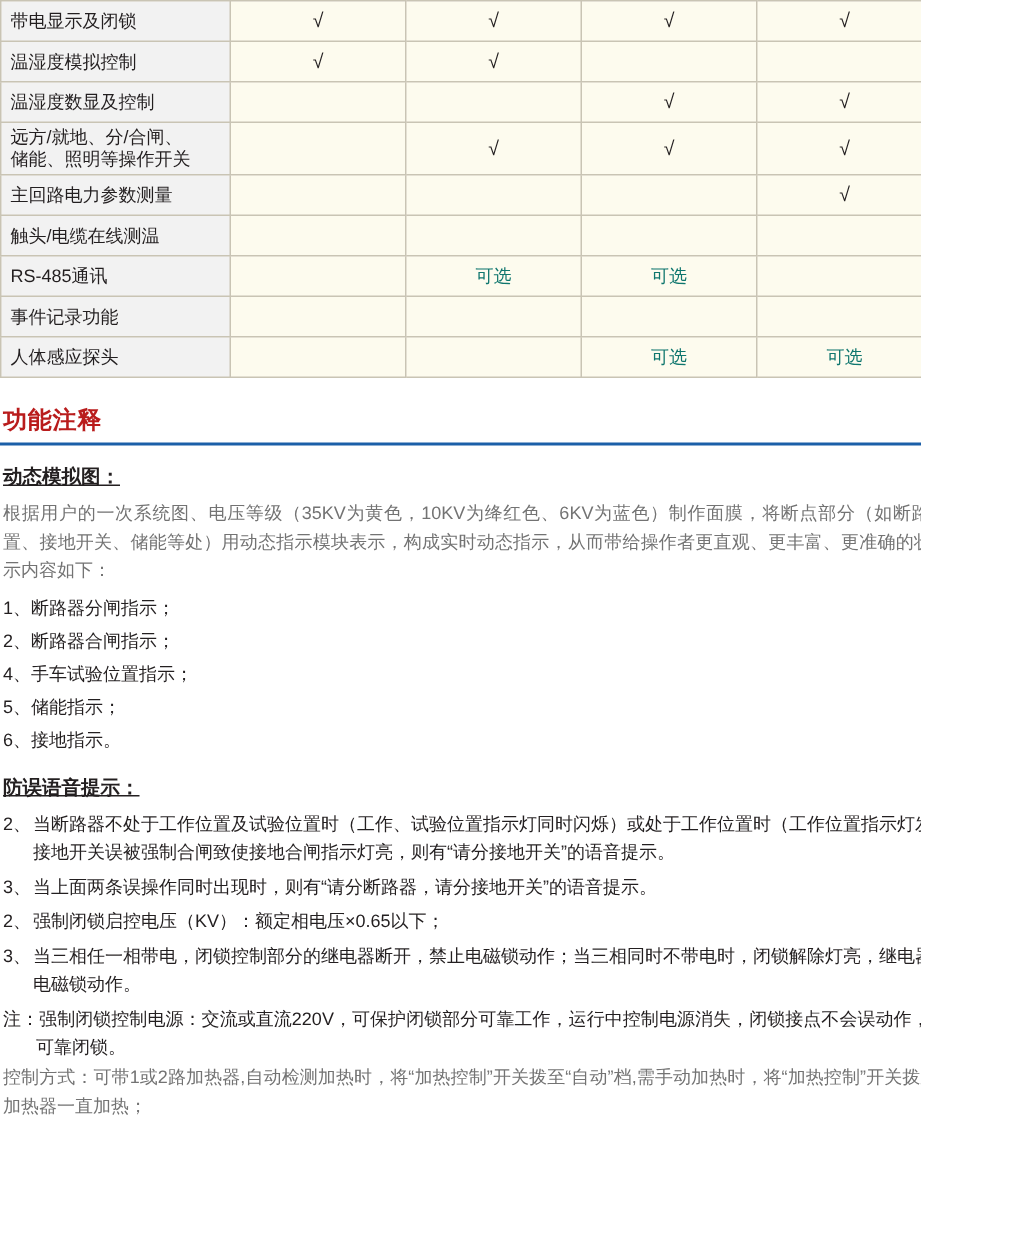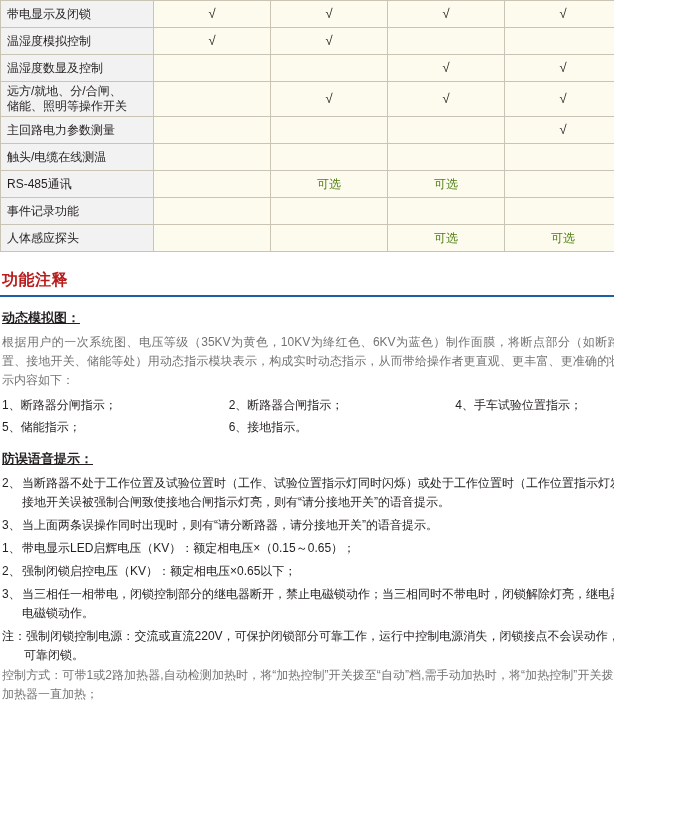--- a/index.html
+++ b/index.html
@@ -49,21 +49,21 @@
     width: 108px;
     font-size: 12px;
   }
   .chk {
     font-size: 13px;
     line-height: 1;
     color: #231f20;
   }
   .opt {
     font-size: 12px;
-    color: #4d7c0f;
+    color: #0f766e;
   }
 
   
   .section-title {
     color: #b91c1c;
     font-size: 16px;
     font-weight: bold;
     margin: 18px 0 4px 2px;
     letter-spacing: 0.5px;
   }
@@ -86,20 +86,21 @@
     color: #737373;
     margin: 1px 0 2px 2px;
     text-align: justify;
     width: 680px;
   }
   .indicator-grid {
     display: flex;
     flex-wrap: wrap;
     margin: 4px 0 0 2px;
     width: 680px;
+    flex-direction: column;
   }
   .indicator-grid .ind {
     width: 33.33%;
     font-size: 12px;
     line-height: 22px;
     color: #231f20;
     box-sizing: border-box;
   }
   ol.numlist {
     margin: 2px 0 0 0;
@@ -227,21 +228,20 @@
     <div class="ind">6、接地指示。</div>
   </div>
 
   <div class="sub-title">防误语音提示：</div>
   <ol class="numlist">
     <li><span class="num">2、</span><span>当断路器不处于工作位置及试验位置时（工作、试验位置指示灯同时闪烁）或处于工作位置时（工作位置指示灯发光），如果接地开关误被强制合闸致使接地合闸指示灯亮，则有“请分接地开关”的语音提示。</span></li>
     <li><span class="num">3、</span><span>当上面两条误操作同时出现时，则有“请分断路器，请分接地开关”的语音提示。</span></li>
   </ol>
 
   <ol class="numlist">
-    <li><span class="num">1、</span><span>带电显示LED启辉电压（KV）：额定相电压×（0.15～0.65）；</span></li>
     <li><span class="num">2、</span><span>强制闭锁启控电压（KV）：额定相电压×0.65以下；</span></li>
     <li><span class="num">3、</span><span>当三相任一相带电，闭锁控制部分的继电器断开，禁止电磁锁动作；当三相同时不带电时，闭锁解除灯亮，继电器闭合，允许电磁锁动作。</span></li>
   </ol>
   <div class="note">注：强制闭锁控制电源：交流或直流220V，可保护闭锁部分可靠工作，运行中控制电源消失，闭锁接点不会误动作，被闭锁设备仍然可靠闭锁。</div>
 
   <div class="para">控制方式：可带1或2路加热器,自动检测加热时，将“加热控制”开关拨至“自动”档,需手动加热时，将“加热控制”开关拨至“手动”档，加热器一直加热；</div>
 
 </div>
 
 </body></html>

